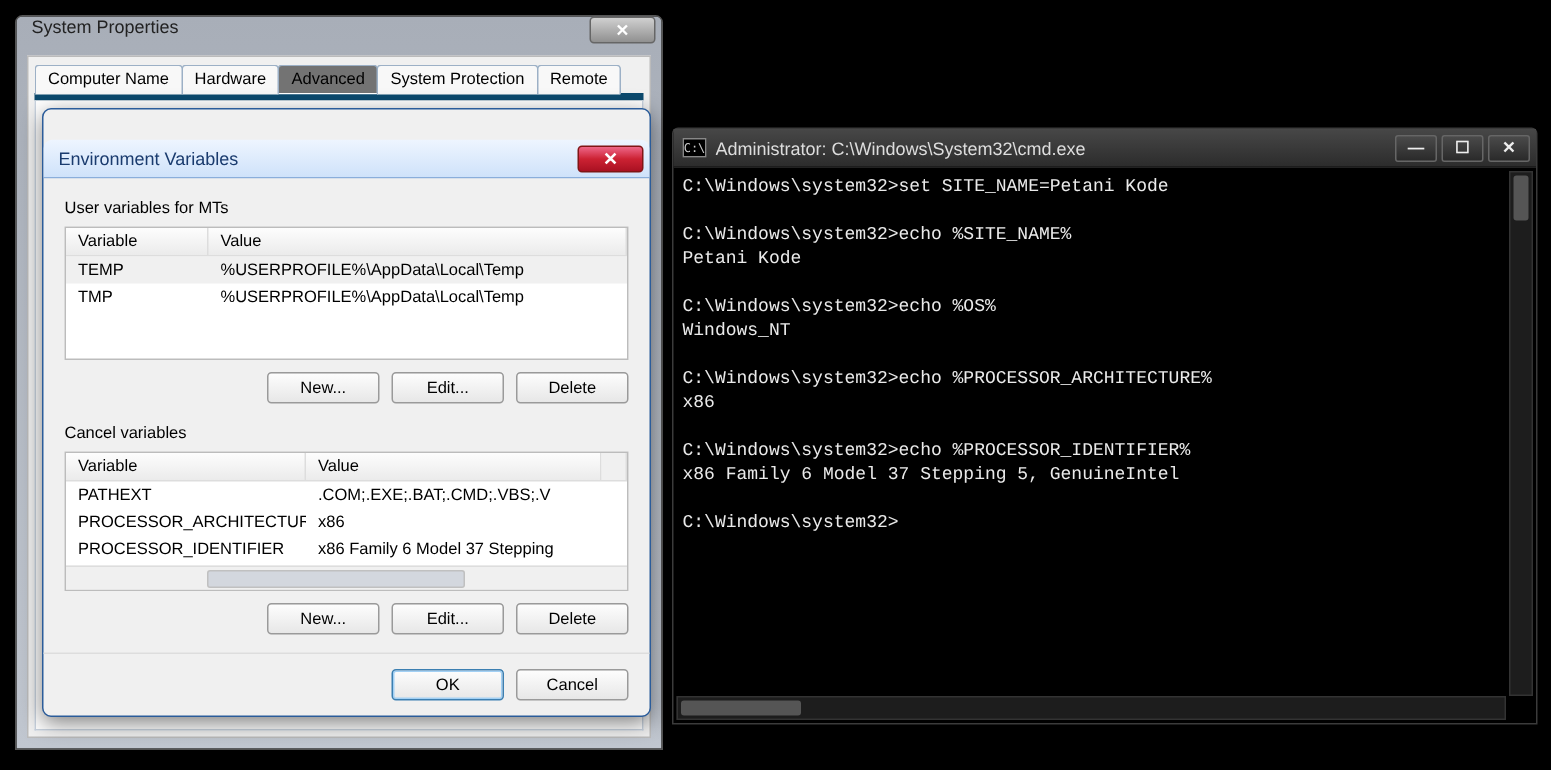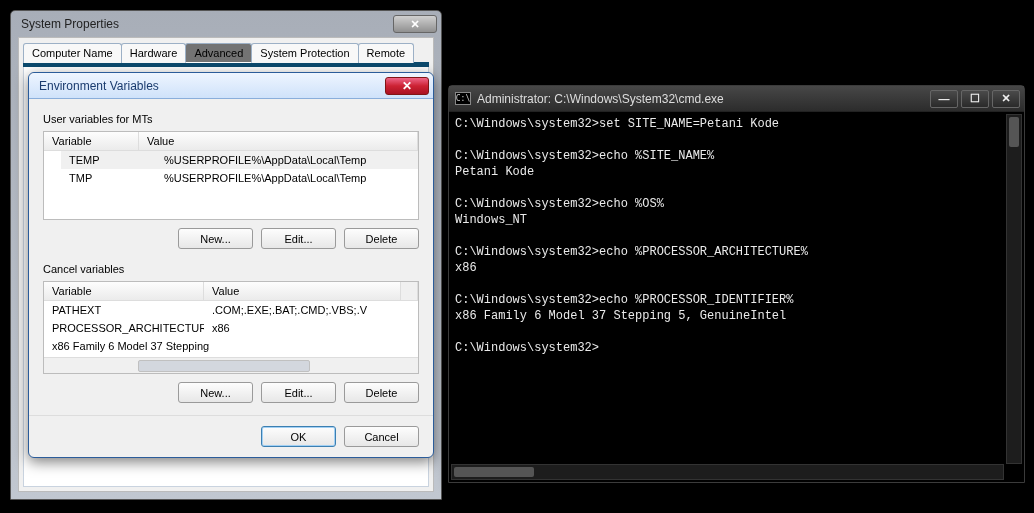--- a/index.html
+++ b/index.html
@@ -1,38 +1,38 @@
 <!DOCTYPE html>
 <html><head>
 <meta charset="utf-8">
 <style>
 * { box-sizing: border-box; margin: 0; padding: 0; font-family: "Segoe UI", Tahoma, sans-serif; }
 body { background: #000; width: 1034px; height: 513px; position: relative; overflow: hidden; }
 
 
 .sys-win { position: absolute; left: 10px; top: 10px; width: 432px; background: linear-gradient(to bottom,#a8aeb8,#c1c7d0); border: 1px solid #555; border-radius: 5px 5px 0 0; box-shadow: 0 2px 10px rgba(0,0,0,0.6); }
-.sys-titlebar { height: 26px; display: flex; align-items: center; padding: 0 4px 0 10px; }
+.sys-titlebar { height: 26px; display: flex; align-items: flex-start; padding: 0 4px 0 10px; }
 .sys-title { font-size: 12px; color: #222; flex: 1; }
 .titlebtn { width: 44px; height: 18px; background: linear-gradient(#d0d0d0,#909090); border: 1px solid #666; border-radius: 3px; display: flex; align-items: center; justify-content: center; color:#fff; font-size:11px; font-weight:bold; }
 .sys-body { background: #f0f0f0; border: 1px solid #bbb; margin: 0 7px 7px 7px; padding: 4px; }
 .tabs { display: flex; border-bottom: 5px solid #0c4a6e; margin-bottom: 0; }
 .tab { font-size: 11px; padding: 3px 8px; border: 1px solid #9cb0c6; border-bottom: none; background: #f8f8f8; margin-right: -1px; border-radius: 3px 3px 0 0; cursor: pointer; position: relative; top: 1px; }
 .tab.active { background: #737373; border-bottom: 1px solid #fff; z-index:2; }
 
 
 .env-win { position: absolute; left: 28px; top: 72px; width: 406px; background: #f0f0f0; border: 1px solid #2b5c9a; border-radius: 6px; box-shadow: 0 4px 14px rgba(0,0,0,0.5); }
-.env-titlebar { height: 26px; background: linear-gradient(#eef5ff,#cfe2fa); border-radius: 6px 6px 0 0; display:flex; align-items:center; padding: 0 4px 0 10px; border-bottom:1px solid #8aaedb; }
+.env-titlebar { height: 26px; background: linear-gradient(#eef5ff,#cfe2fa); border-radius: 6px 6px 0 0; display:flex; align-items:center; padding: 0 4px 0 10px; border-bottom:1px solid #8aaedb;margin-top:20px; }
 .env-title { font-size:12px; color:#1a3b6e; flex:1; }
 .closebtn { width: 44px; height: 18px; background: linear-gradient(#e68,#c23 50%,#a12); border:1px solid #801515; border-radius:3px; display:flex; align-items:center; justify-content:center; color:#fff; font-weight:bold; font-size:12px; }
 .env-body { padding: 10px 14px 12px 14px; }
 .grouplabel { font-size:11px; color:#000; margin:4px 0 6px 0; }
 .listview { border:1px solid #bcbcbc; background:#fff; font-size:11px; margin-bottom:8px; }
 .lv-head { display:flex; background:linear-gradient(#fdfdfd,#ebebeb); border-bottom:1px solid #ddd; }
 .lv-head > div { padding:3px 8px; border-right:1px solid #ddd; }
-.lv-rows { height: 68px; overflow:hidden; position:relative;margin-left:17px; }
+.lv-rows { height: 68px; overflow:hidden; position:relative; }
 .lv-rows2 { height: 56px; overflow:hidden; position:relative; }
 .lv-row { display:flex; padding:2px 0; }
 .lv-row.sel { background:#f0f0f0; }
 .lv-row > div { padding:1px 8px; white-space: nowrap; overflow:hidden; }
 .hscrollbar { height:16px; background:#f0f0f0; border-top:1px solid #ddd; display:flex; align-items:center; }
 .hscrollbar .thumb { width: 46%; height:12px; background:#d3d7de; border:1px solid #c0c0c0; border-radius:2px; margin-left:25%; }
 .btnrow { display:flex; justify-content:flex-end; gap:8px; margin-bottom:14px; }
 .wbtn { width:75px; height:21px; font-size:11px; background:linear-gradient(#fdfdfd,#e7e7e7); border:1px solid #9a9a9a; border-radius:3px; cursor:pointer; }
 .wbtn.primary { border:1px solid #3c7fb1; box-shadow: inset 0 0 0 1px #a2d0f4; margin-left: 47px; }
 .env-footer { border-top:1px solid #ddd; padding:10px 14px; display:flex; justify-content:flex-end; gap:8px; }
@@ -110,20 +110,21 @@
       <div class="lv-rows2">
         <div class="lv-row">
           <div style="width:160px">PATHEXT</div>
           <div style="flex:1">.COM;.EXE;.BAT;.CMD;.VBS;.V</div>
         </div>
         <div class="lv-row">
           <div style="width:160px">PROCESSOR_ARCHITECTURE</div>
           <div style="flex:1">x86</div>
         </div>
         <div class="lv-row">
+          <div style="width:160px">PROCESSOR_IDENTIFIER</div>
           <div style="flex:1">x86 Family 6 Model 37 Stepping</div>
         </div>
       </div>
       <div class="hscrollbar">
           <div class="thumb"></div>
         </div>
     </div>
     <div class="btnrow" style="margin-bottom:0">
       <button class="wbtn">New...</button>
       <button class="wbtn">Edit...</button>

